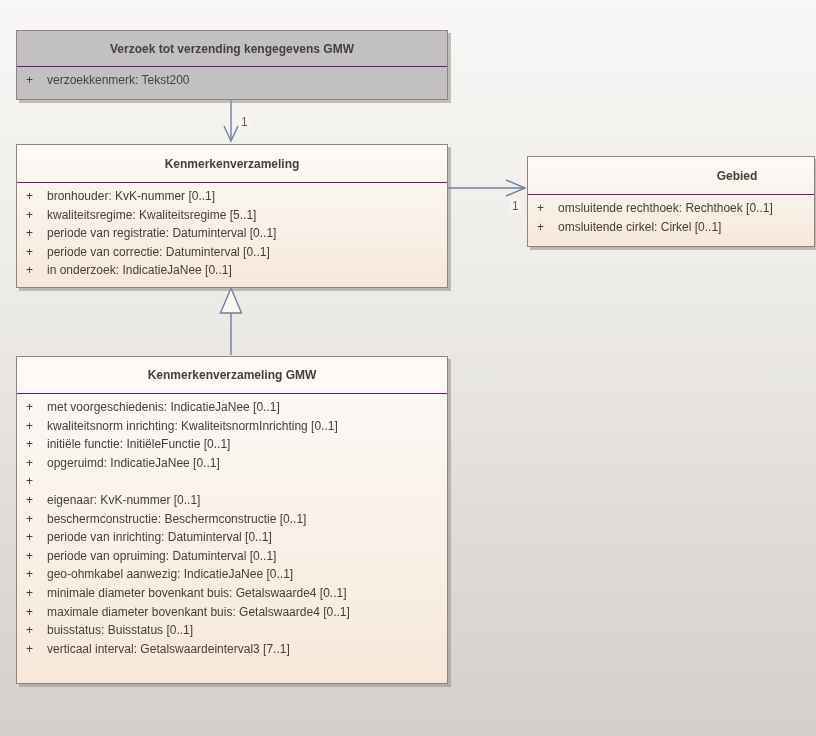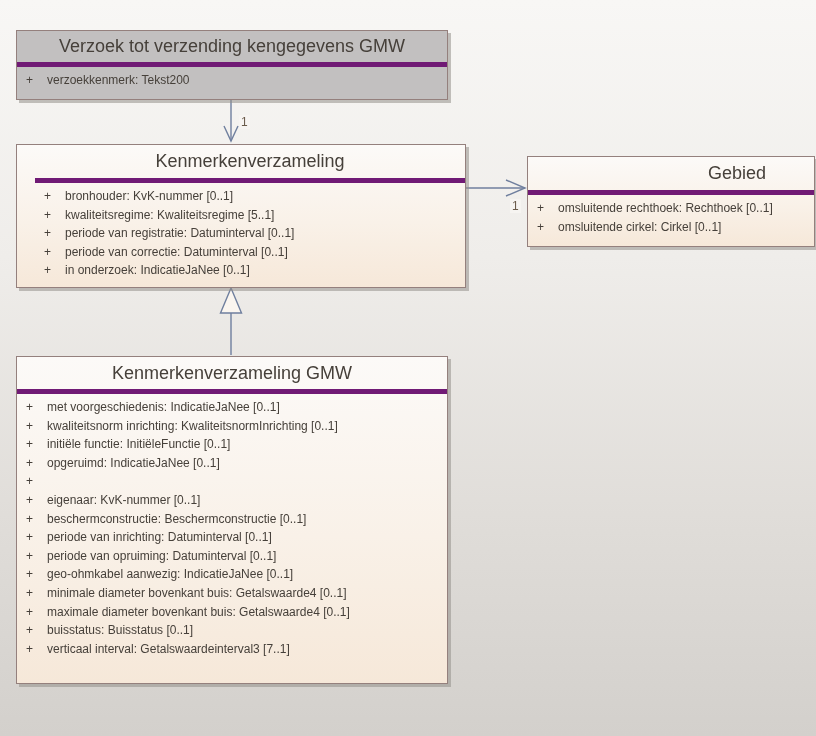--- a/index.html
+++ b/index.html
@@ -12,32 +12,32 @@
   .connectors{position:absolute;left:0;top:0;width:816px;height:736px;pointer-events:none;}
   .uml-class{
     position:absolute;
     border:1px solid #94807d;
     box-shadow:3px 3px 0 rgba(148,143,138,0.55);
     color:#46403a;
   }
   .cream{background:linear-gradient(180deg,#fcfaf8 0%,#f9f1e8 55%,#f6e8d9 100%);}
   .gray{background:#c2c0c0;}
   .cls-title{
-    font-weight:normal;font-size:18px;
-    border-bottom:5px solid #701a75;
+    font-weight:bold;font-size:12px;
+    border-bottom:1px solid #701a75;
     display:flex;align-items:center;justify-content:center;
     box-sizing:border-box;
   }
   .cls-attrs{padding-top:4px;}
   .attr-row{display:flex;line-height:18.6px;font-size:12px;white-space:nowrap;}
   .vis{width:21px;padding-left:9px;flex:0 0 auto;}
   
   #box-verzoek{left:16px;top:30px;width:430px;height:68px;}
   #box-verzoek .cls-title{height:36px;}
-  #box-kenmerkenverzameling{left:16px;top:144px;width:430px;height:142px;padding-left:18px;}
+  #box-kenmerkenverzameling{left:16px;top:144px;width:430px;height:142px;}
   #box-kenmerkenverzameling .cls-title{height:38px;}
   #box-gebied{left:527px;top:144px;width:286px;height:89px;margin-top:12px;}
   #box-gebied .cls-title{height:38px;padding-left:132px;}
   #box-gmw{left:16px;top:356px;width:430px;height:326px;}
   #box-gmw .cls-title{height:37px;}
   .mult-label{
     position:absolute;font-size:12px;color:#6b5c4c;
     background:rgba(247,245,242,0.85);padding:0 2px;line-height:14px;
   }
   #mult-1{left:239px;top:115px;}

